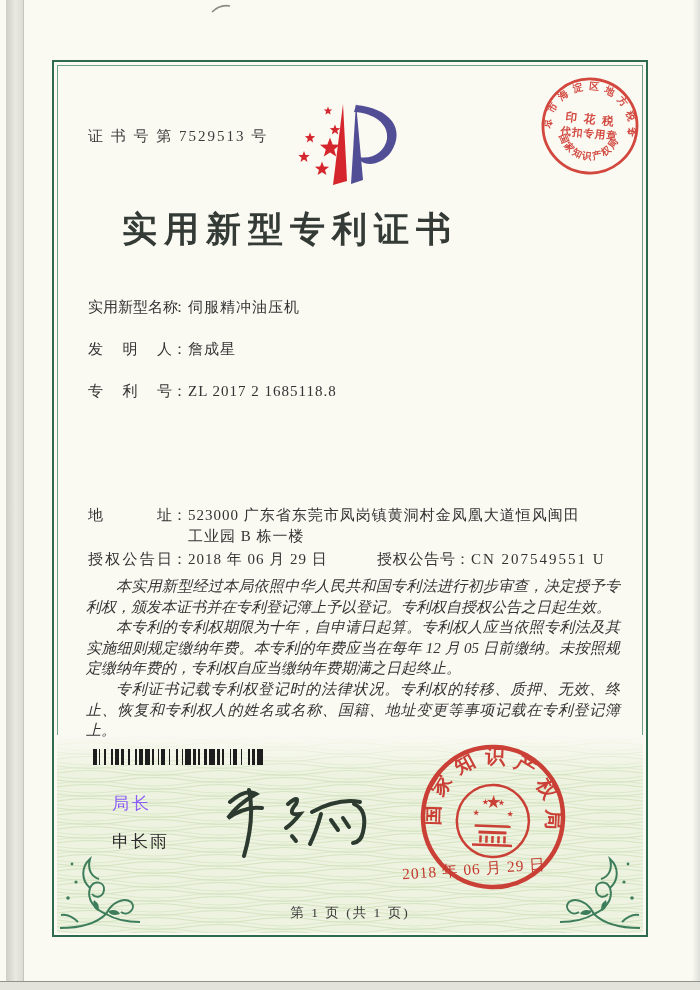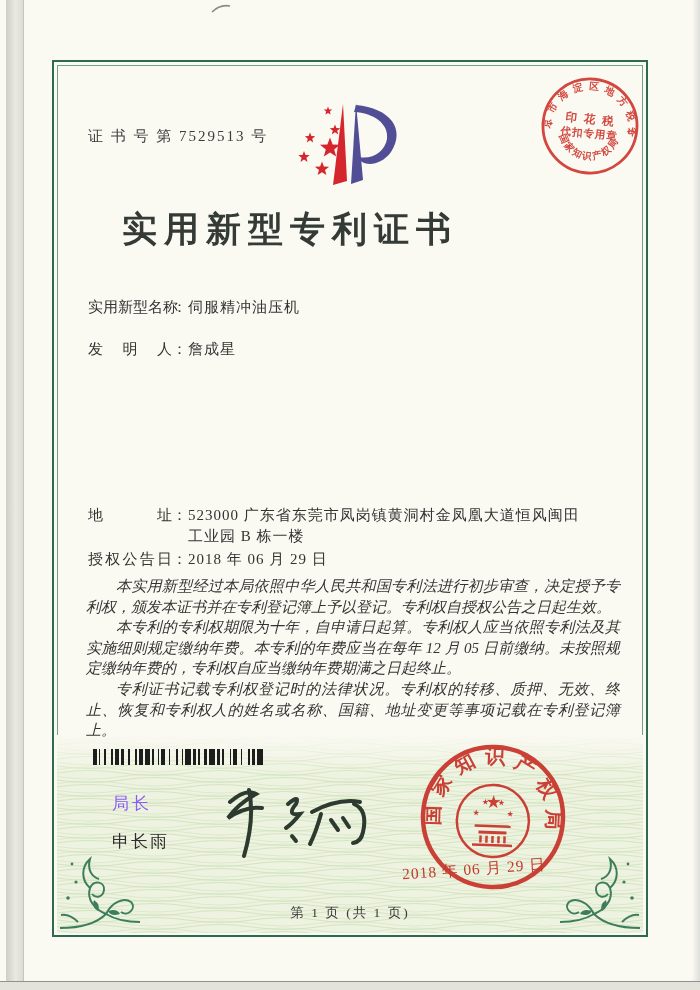--- a/index.html
+++ b/index.html
@@ -180,26 +180,32 @@
   </svg>
 
   <div class="title">实用新型专利证书</div>
 
   <div class="frow" style="top:340px">
     <span class="flabel">发明人</span><span class="fcolon">：</span><span class="fvalue">詹成星</span>
   </div>
   <div class="frow" style="top:298px">
     <span class="flabel">实用新型名称</span><span class="fcolon">：</span><span class="fvalue">伺服精冲油压机</span>
   </div>
+  <div class="frow" style="top:382px">
+    <span class="flabel">专利号</span><span class="fcolon">：</span><span class="fvalue">ZL 2017 2 1685118.8</span>
+  </div>
   <div class="frow" style="top:506px">
     <span class="flabel">地址</span><span class="fcolon">：</span><span class="fvalue">523000 广东省东莞市凤岗镇黄洞村金凤凰大道恒风闽田</span>
   </div>
   <div class="addr2">工业园 B 栋一楼</div>
   <div class="frow" style="top:550px">
     <span class="flabel">授权公告日</span><span class="fcolon">：</span><span class="fvalue">2018 年 06 月 29 日</span>
+  </div>
+  <div class="grant-right">
+    <span class="flabel-s">授权公告号</span><span class="fcolon">：</span><span class="fvalue" style="letter-spacing:2px">CN 207549551 U</span>
   </div>
 
   <div class="paras">
     <p>本实用新型经过本局依照中华人民共和国专利法进行初步审查，决定授予专利权，颁发本证书并在专利登记簿上予以登记。专利权自授权公告之日起生效。</p>
     <p>本专利的专利权期限为十年，自申请日起算。专利权人应当依照专利法及其实施细则规定缴纳年费。本专利的年费应当在每年 12 月 05 日前缴纳。未按照规定缴纳年费的，专利权自应当缴纳年费期满之日起终止。</p>
     <p>专利证书记载专利权登记时的法律状况。专利权的转移、质押、无效、终止、恢复和专利权人的姓名或名称、国籍、地址变更等事项记载在专利登记簿上。</p>
   </div>
 
   <div class="barcode" id="barcode">
       <div style="width: 3.7px; background: rgb(29, 29, 29);"></div>

